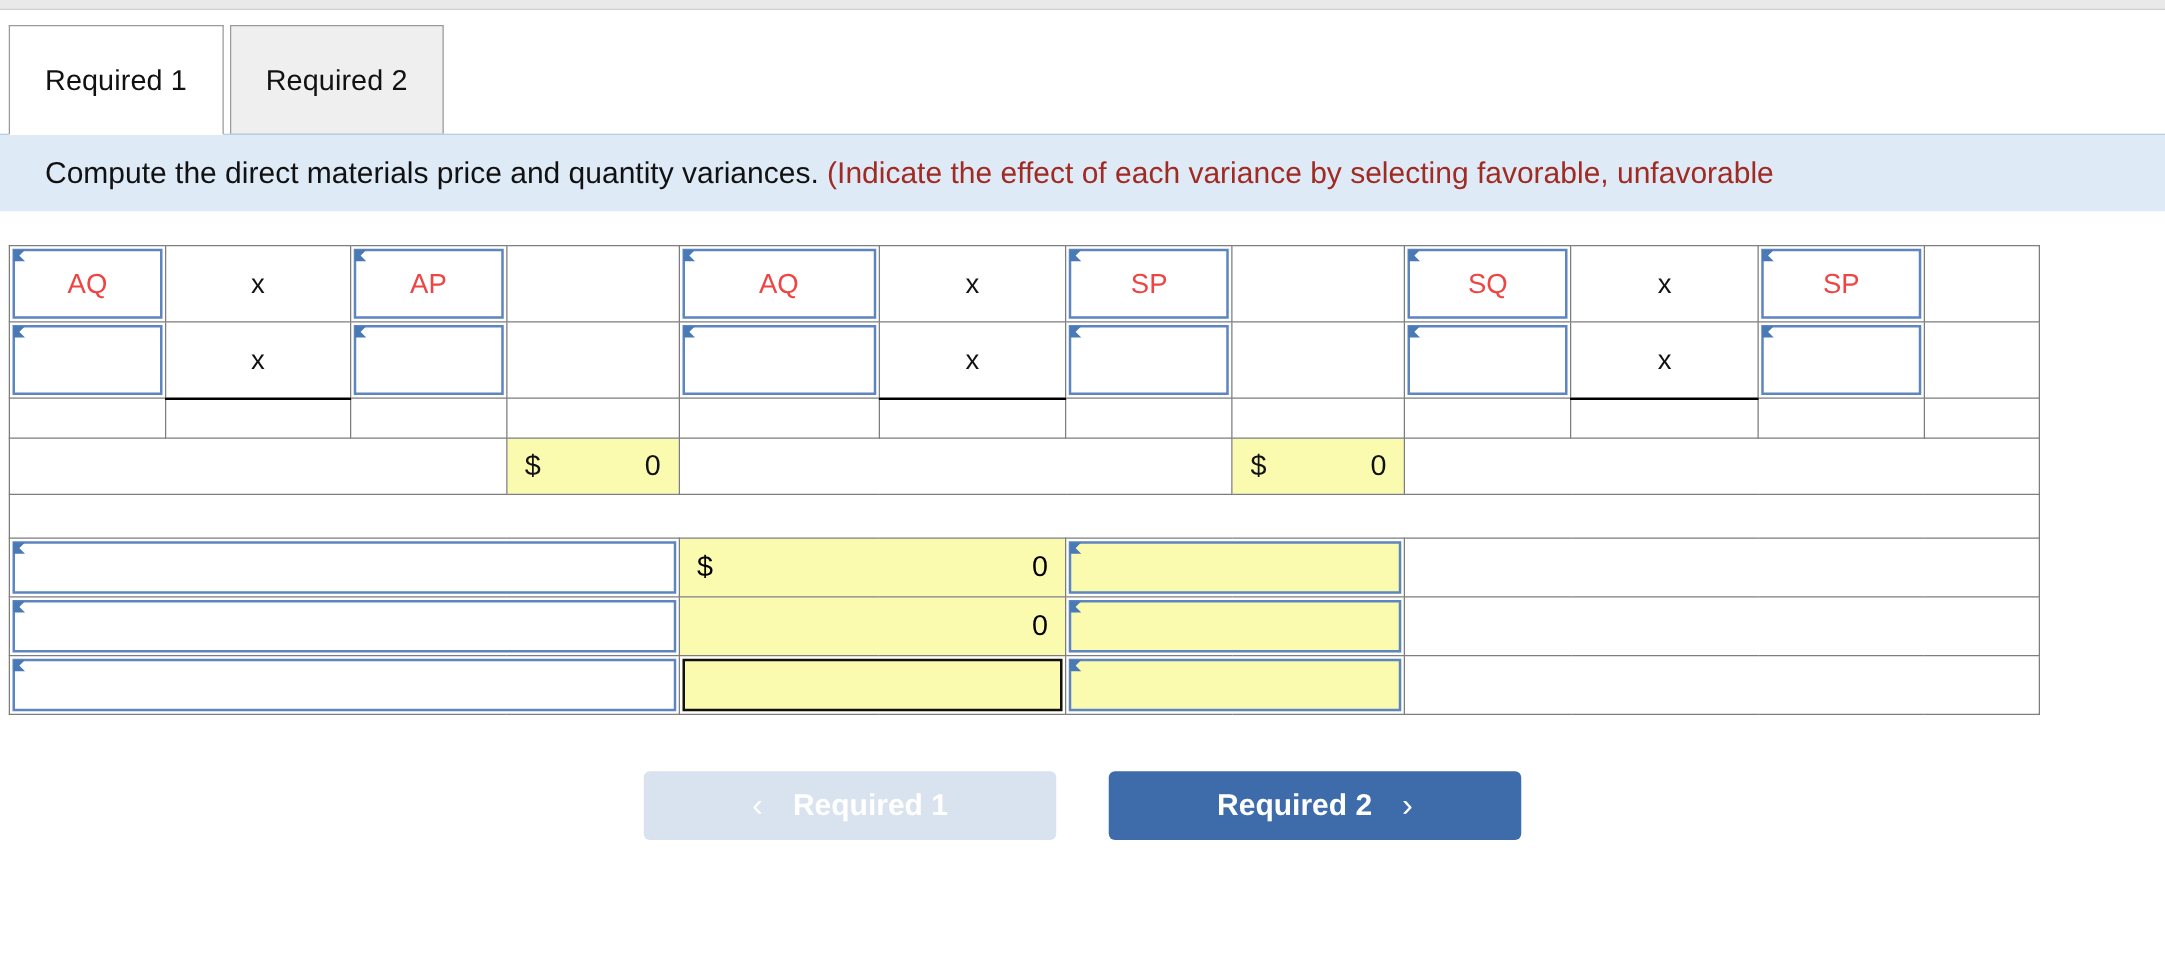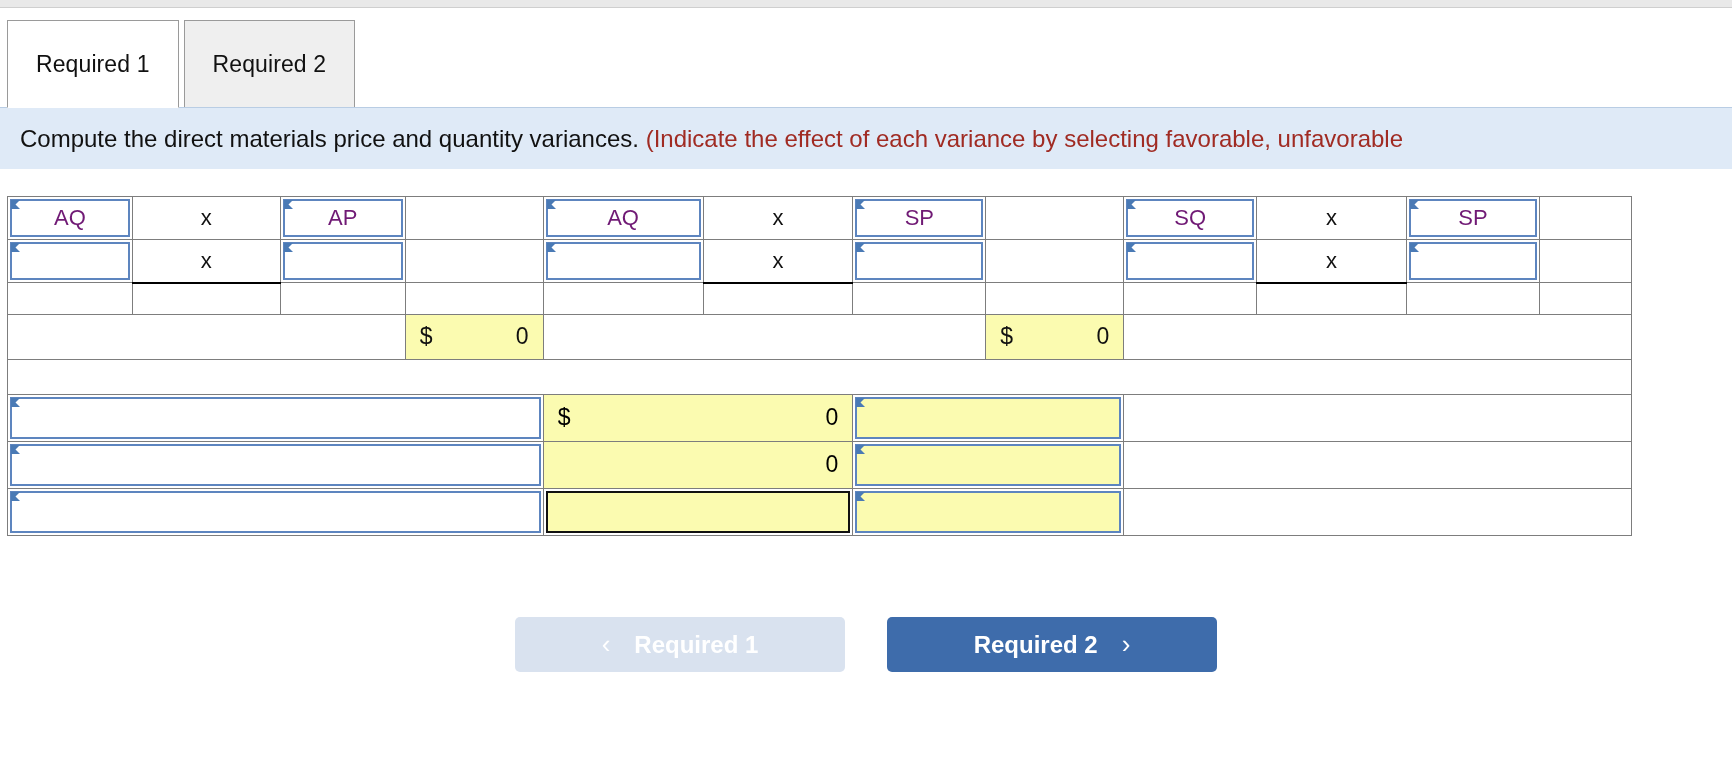--- a/index.html
+++ b/index.html
@@ -66,21 +66,21 @@
     height: 62px;
     background: #dfeaf7;
     box-sizing: border-box;
     border-top: 1px solid #b9cde4;
     display: flex;
     align-items: center;
     overflow: hidden;
     white-space: nowrap;
   }
   .instruction .inner {
-    padding-left: 20px;
+    padding-left: 36px;
     font-size: 24px;
     color: #111;
     white-space: nowrap;
   }
   .instruction .hint {
     color: #a02b23;
   }
 
   
   .sheet {
@@ -107,30 +107,30 @@
     text-align: center;
     height: 38px;
   }
   .white-head {
     background: #ffffff !important;
   }
 
   
   .cellbox {
     position: relative;
-    height: 38px;
+    height: 56px;
     box-sizing: border-box;
     border: 2px solid #5d85bf;
     background: #ffffff;
     margin: 2px 2px;
     display: flex;
     align-items: center;
     justify-content: center;
     font-size: 22px;
-    color: #701a75;
+    color: #ef4444;
   }
   .corner {
     position: absolute;
     top: -1px; left: -1px;
     width: 0; height: 0;
     border-left: 9px solid #4a7ab5;
     border-bottom: 9px solid transparent;
     border-top: 0px solid transparent;
   }
   .corner::after {

